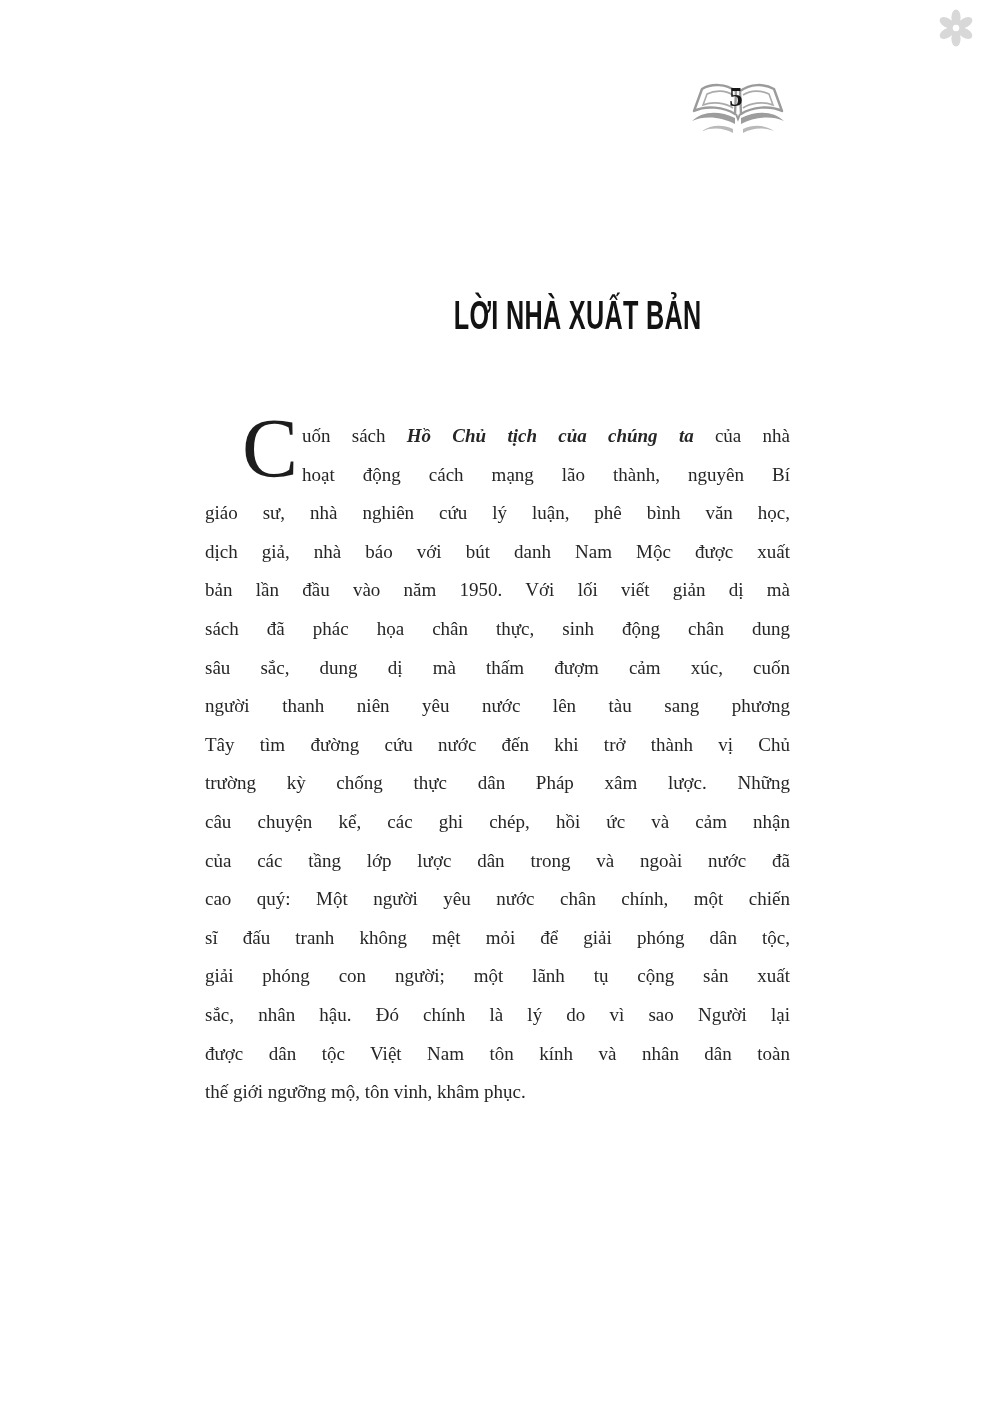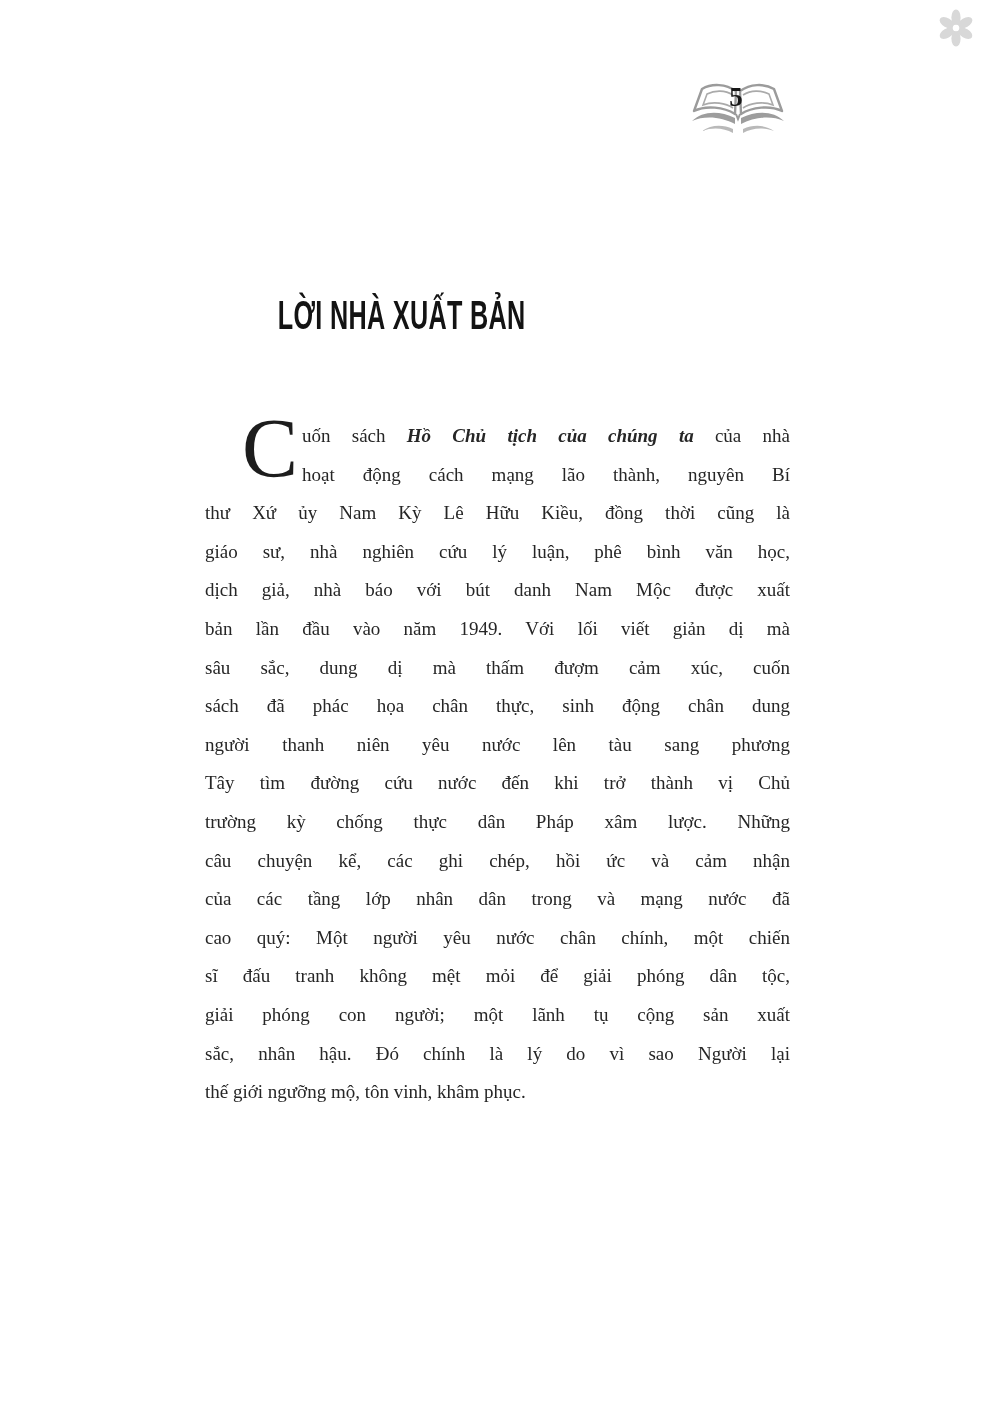--- a/index.html
+++ b/index.html
@@ -48,24 +48,24 @@
     text-align: center;
     font-family: "Liberation Serif", serif;
     font-weight: bold;
     font-size: 27px;
     color: #161616;
   }
 
   
   .title-wrap {
     position: absolute;
-    left: 205px;
+    left: 189px;
     top: 292px;
     width: 585px;
-    text-align: left;
+    text-align: right;
     white-space: nowrap;
   }
   .title-text {
     display: inline-block;
     transform: scaleX(0.63);
     transform-origin: 50% 50%;
     font-family: "Liberation Sans", sans-serif;
     font-weight: bold;
     font-size: 40px;
     line-height: 46px;
@@ -151,32 +151,32 @@
   <span class="drop-cap">C</span>
 
   <div class="body-block">
     <div class="line indent">
       <span>uốn sách</span>
       <span class="book-title-italic">Hồ Chủ tịch của chúng ta</span>
       <span>của nhà</span>
     </div>
     <div>
         <div class="line indent">hoạt động cách mạng lão thành, nguyên Bí</div>
-        <div class="line">thư Xứ ủy Nam Kỳ Lê Hữu Kiều, đồng thời cũng là</div>
         <div class="line">giáo sư, nhà nghiên cứu lý luận, phê bình văn học,</div>
         <div class="line">dịch giả, nhà báo với bút danh Nam Mộc được xuất</div>
-        <div class="line">bản lần đầu vào năm 1949. Với lối viết giản dị mà</div>
+        <div class="line">bản lần đầu vào năm 1950. Với lối viết giản dị mà</div>
+        <div class="line">sách đã phác họa chân thực, sinh động chân dung</div>
         <div class="line">sâu sắc, dung dị mà thấm đượm cảm xúc, cuốn</div>
-        <div class="line">sách đã phác họa chân thực, sinh động chân dung</div>
         <div class="line">người thanh niên yêu nước lên tàu sang phương</div>
         <div class="line">Tây tìm đường cứu nước đến khi trở thành vị Chủ</div>
         <div class="line">trường kỳ chống thực dân Pháp xâm lược. Những</div>
         <div class="line">câu chuyện kể, các ghi chép, hồi ức và cảm nhận</div>
-        <div class="line">của các tầng lớp nhân dân trong và mạng nước đã</div>
+        <div class="line">của các tầng lớp lược dân trong và ngoài nước đã</div>
         <div class="line">cao quý: Một người yêu nước chân chính, một chiến</div>
         <div class="line">sĩ đấu tranh không mệt mỏi để giải phóng dân tộc,</div>
         <div class="line">giải phóng con người; một lãnh tụ cộng sản xuất</div>
         <div class="line">sắc, nhân hậu. Đó chính là lý do vì sao Người lại</div>
+        <div class="line">được dân tộc Việt Nam tôn kính và nhân dân toàn</div>
         <div class="line last">thế giới ngưỡng mộ, tôn vinh, khâm phục.</div>
       </div>
   </div>
 
 </div>
 
 </body></html>

